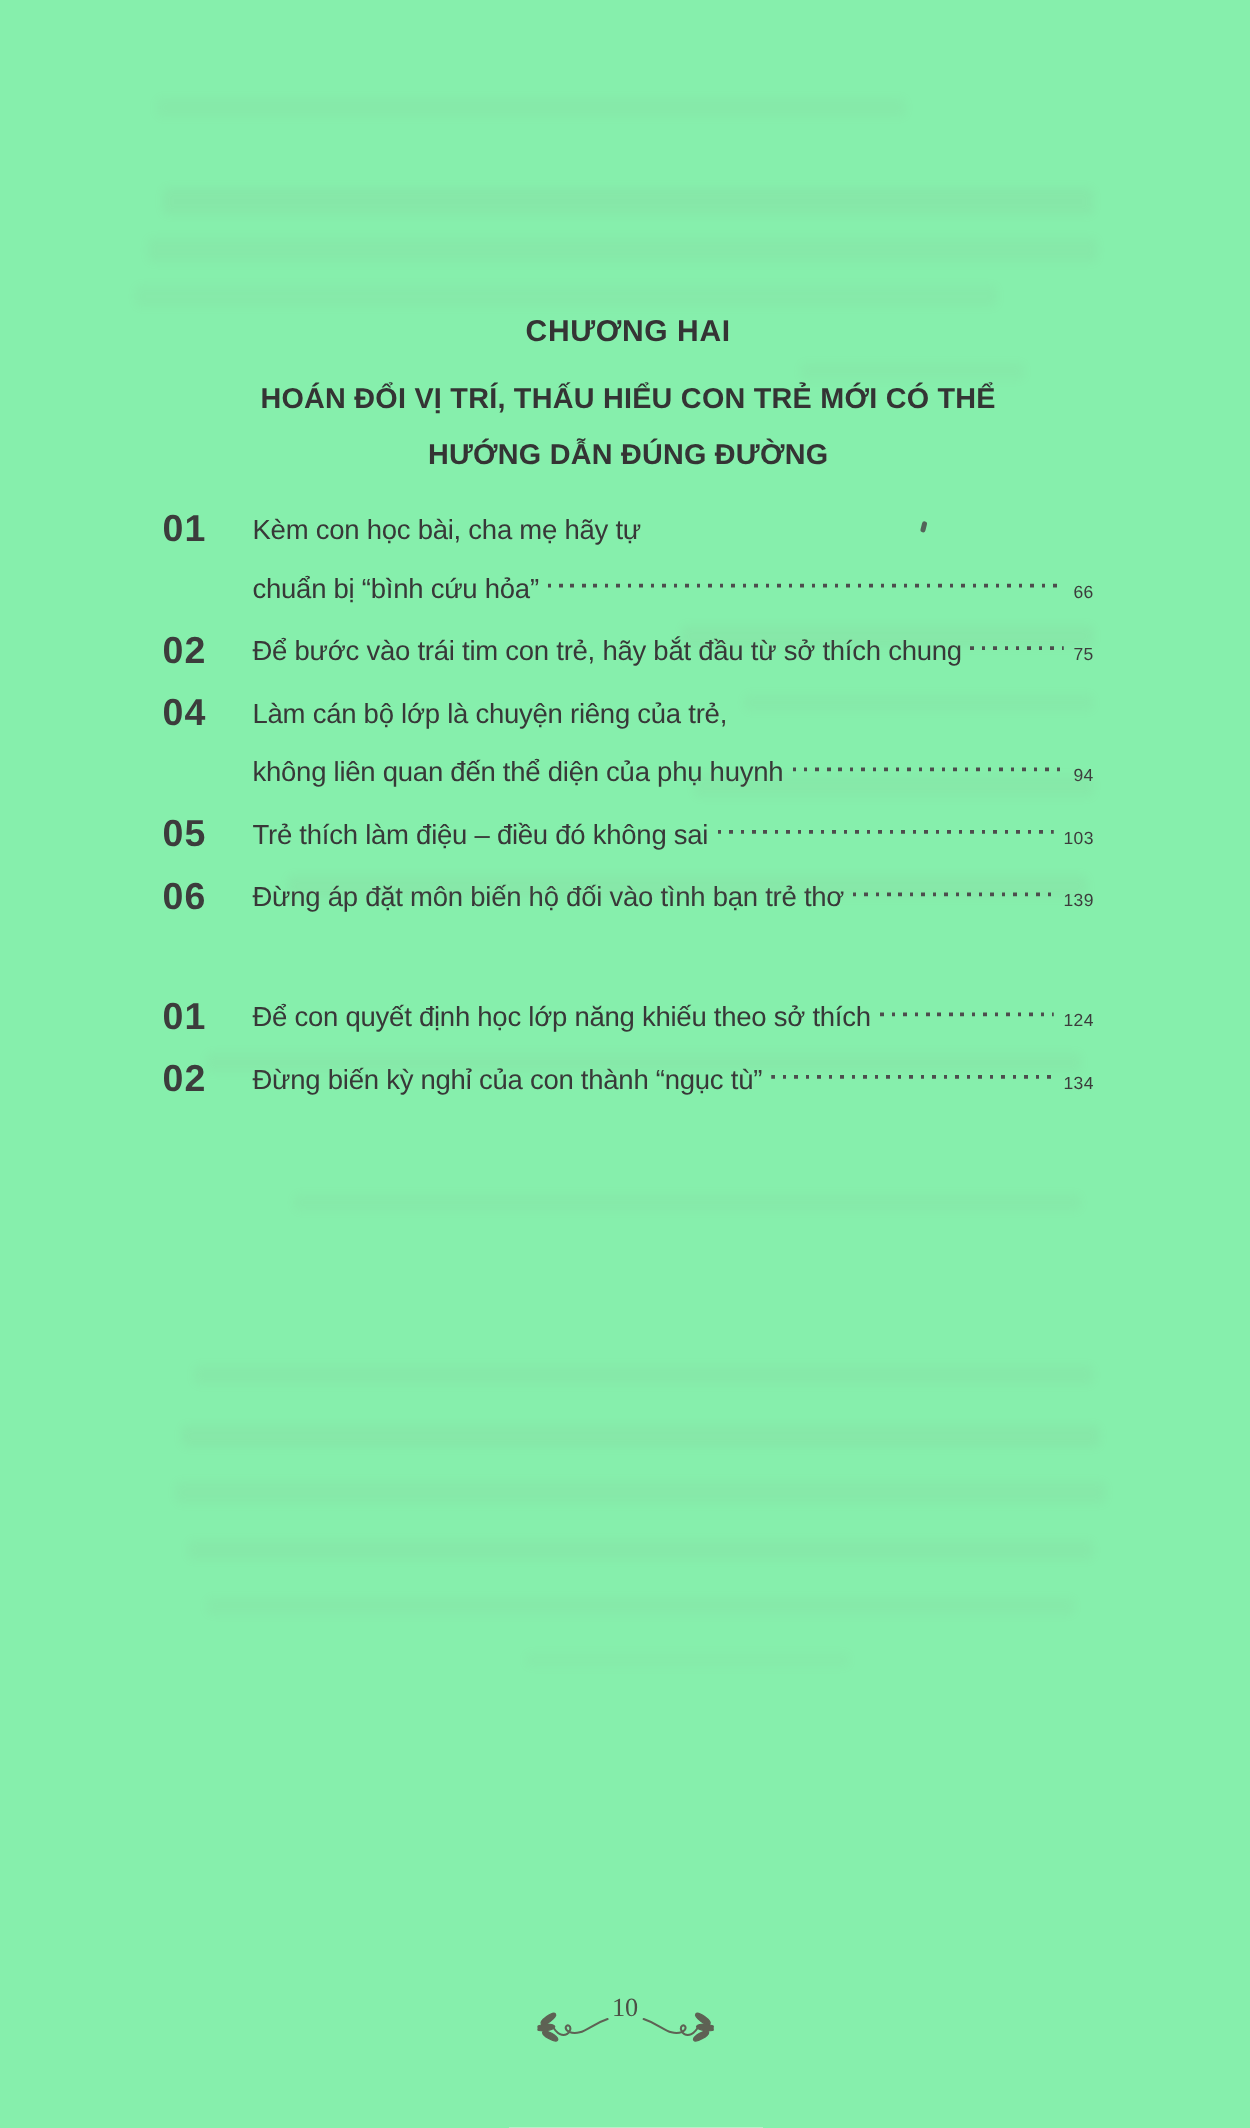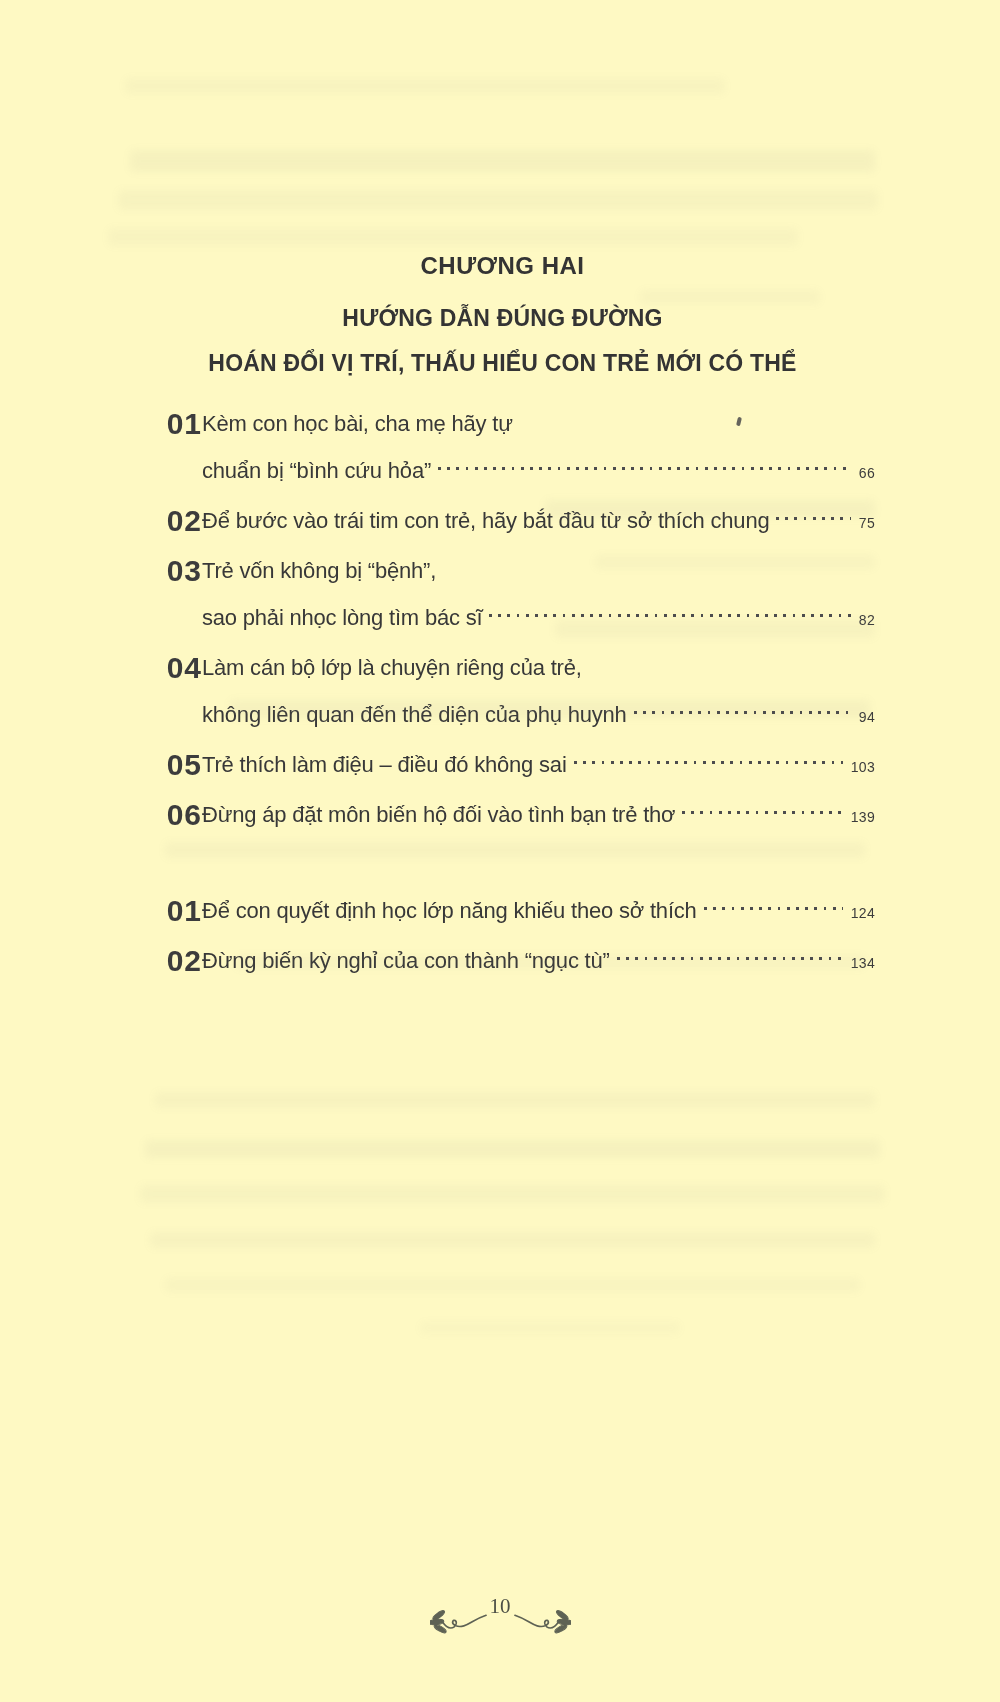--- a/index.html
+++ b/index.html
@@ -1,39 +1,39 @@
 <!DOCTYPE html>
 <html><head>
 <meta charset="utf-8">
 <style>
   html,body{margin:0;padding:0;background:#e9e7e0;}
   .page{
     position:relative;
     width:1000px;height:1702px;
     margin:0 auto;
-    background:#fef9c3;
+    background:#86efac;
     font-family:"Liberation Sans", sans-serif;
     color:#3a3a3a;
     overflow:hidden;
   }
   .content{padding:250px 125px 0 130px;}
 
   
   .ch-head{text-align:center;font-weight:bold;color:#343434;}
   .ch-title{font-size:24px;line-height:32px;letter-spacing:0.5px;}
   .ch-sub{margin-top:14px;}
   .ch-sub .sub-line{font-size:23px;line-height:45px;letter-spacing:0.2px;}
 
   
   .entries{margin-top:14px;}
   .entry{display:flex;}
   .num{
     width:72px;flex:0 0 72px;
     font-size:30px;font-weight:bold;color:#3c3c3c;
-    line-height:47px;letter-spacing:1px;text-align:right;
+    line-height:47px;letter-spacing:1px;
   }
   .body{flex:1;min-width:0;}
   .line{display:flex;align-items:baseline;line-height:47px;}
   .t{font-size:22px;color:#383838;letter-spacing:-0.2px;white-space:nowrap;}
   .leader{flex:1;position:relative;margin:0 8px 0 7px;min-width:30px;}
   .leader::after{
     content:"";position:absolute;left:0;right:0;bottom:8px;height:3px;
     background:repeating-linear-gradient(90deg,#4d4d4d 0 2.8px,transparent 2.8px 9.2px);
   }
   .pg{font-size:14px;color:#3c3c3c;letter-spacing:0.3px;}
@@ -101,22 +101,22 @@
   <div class="ghost g15"></div>
   <div class="ghost g16"></div>
   <div class="ghost g17"></div>
   <div class="speck"></div>
 
   <div class="content">
 
     <div class="ch-head">
       <div class="ch-title">CHƯƠNG HAI</div>
       <div class="ch-sub">
+        <div class="sub-line">HOÁN ĐỔI VỊ TRÍ, THẤU HIỂU CON TRẺ MỚI CÓ THỂ</div>
         <div class="sub-line">HƯỚNG DẪN ĐÚNG ĐƯỜNG</div>
-        <div class="sub-line">HOÁN ĐỔI VỊ TRÍ, THẤU HIỂU CON TRẺ MỚI CÓ THỂ</div>
       </div>
     </div>
 
     <div class="entries">
 
       <div class="entry">
         <div class="num">01</div>
         <div class="body">
           <div class="line">
             <span class="t">Kèm con học bài, cha mẹ hãy tự</span>
@@ -133,33 +133,20 @@
         <div class="num">02</div>
         <div class="body">
           <div class="line">
             <span class="t">Để bước vào trái tim con trẻ, hãy bắt đầu từ sở thích chung</span>
             <span class="leader"></span>
             <span class="pg">75</span>
           </div>
         </div>
       </div>
 
-      <div class="entry">
-        <div class="num">03</div>
-        <div class="body">
-          <div class="line">
-            <span class="t">Trẻ vốn không bị “bệnh”,</span>
-          </div>
-          <div class="line">
-            <span class="t">sao phải nhọc lòng tìm bác sĩ</span>
-            <span class="leader"></span>
-            <span class="pg">82</span>
-          </div>
-        </div>
-      </div>
 
       <div class="entry">
         <div class="num">04</div>
         <div class="body">
           <div class="line">
             <span class="t">Làm cán bộ lớp là chuyện riêng của trẻ,</span>
           </div>
           <div class="line">
             <span class="t">không liên quan đến thể diện của phụ huynh</span>
             <span class="leader"></span>

